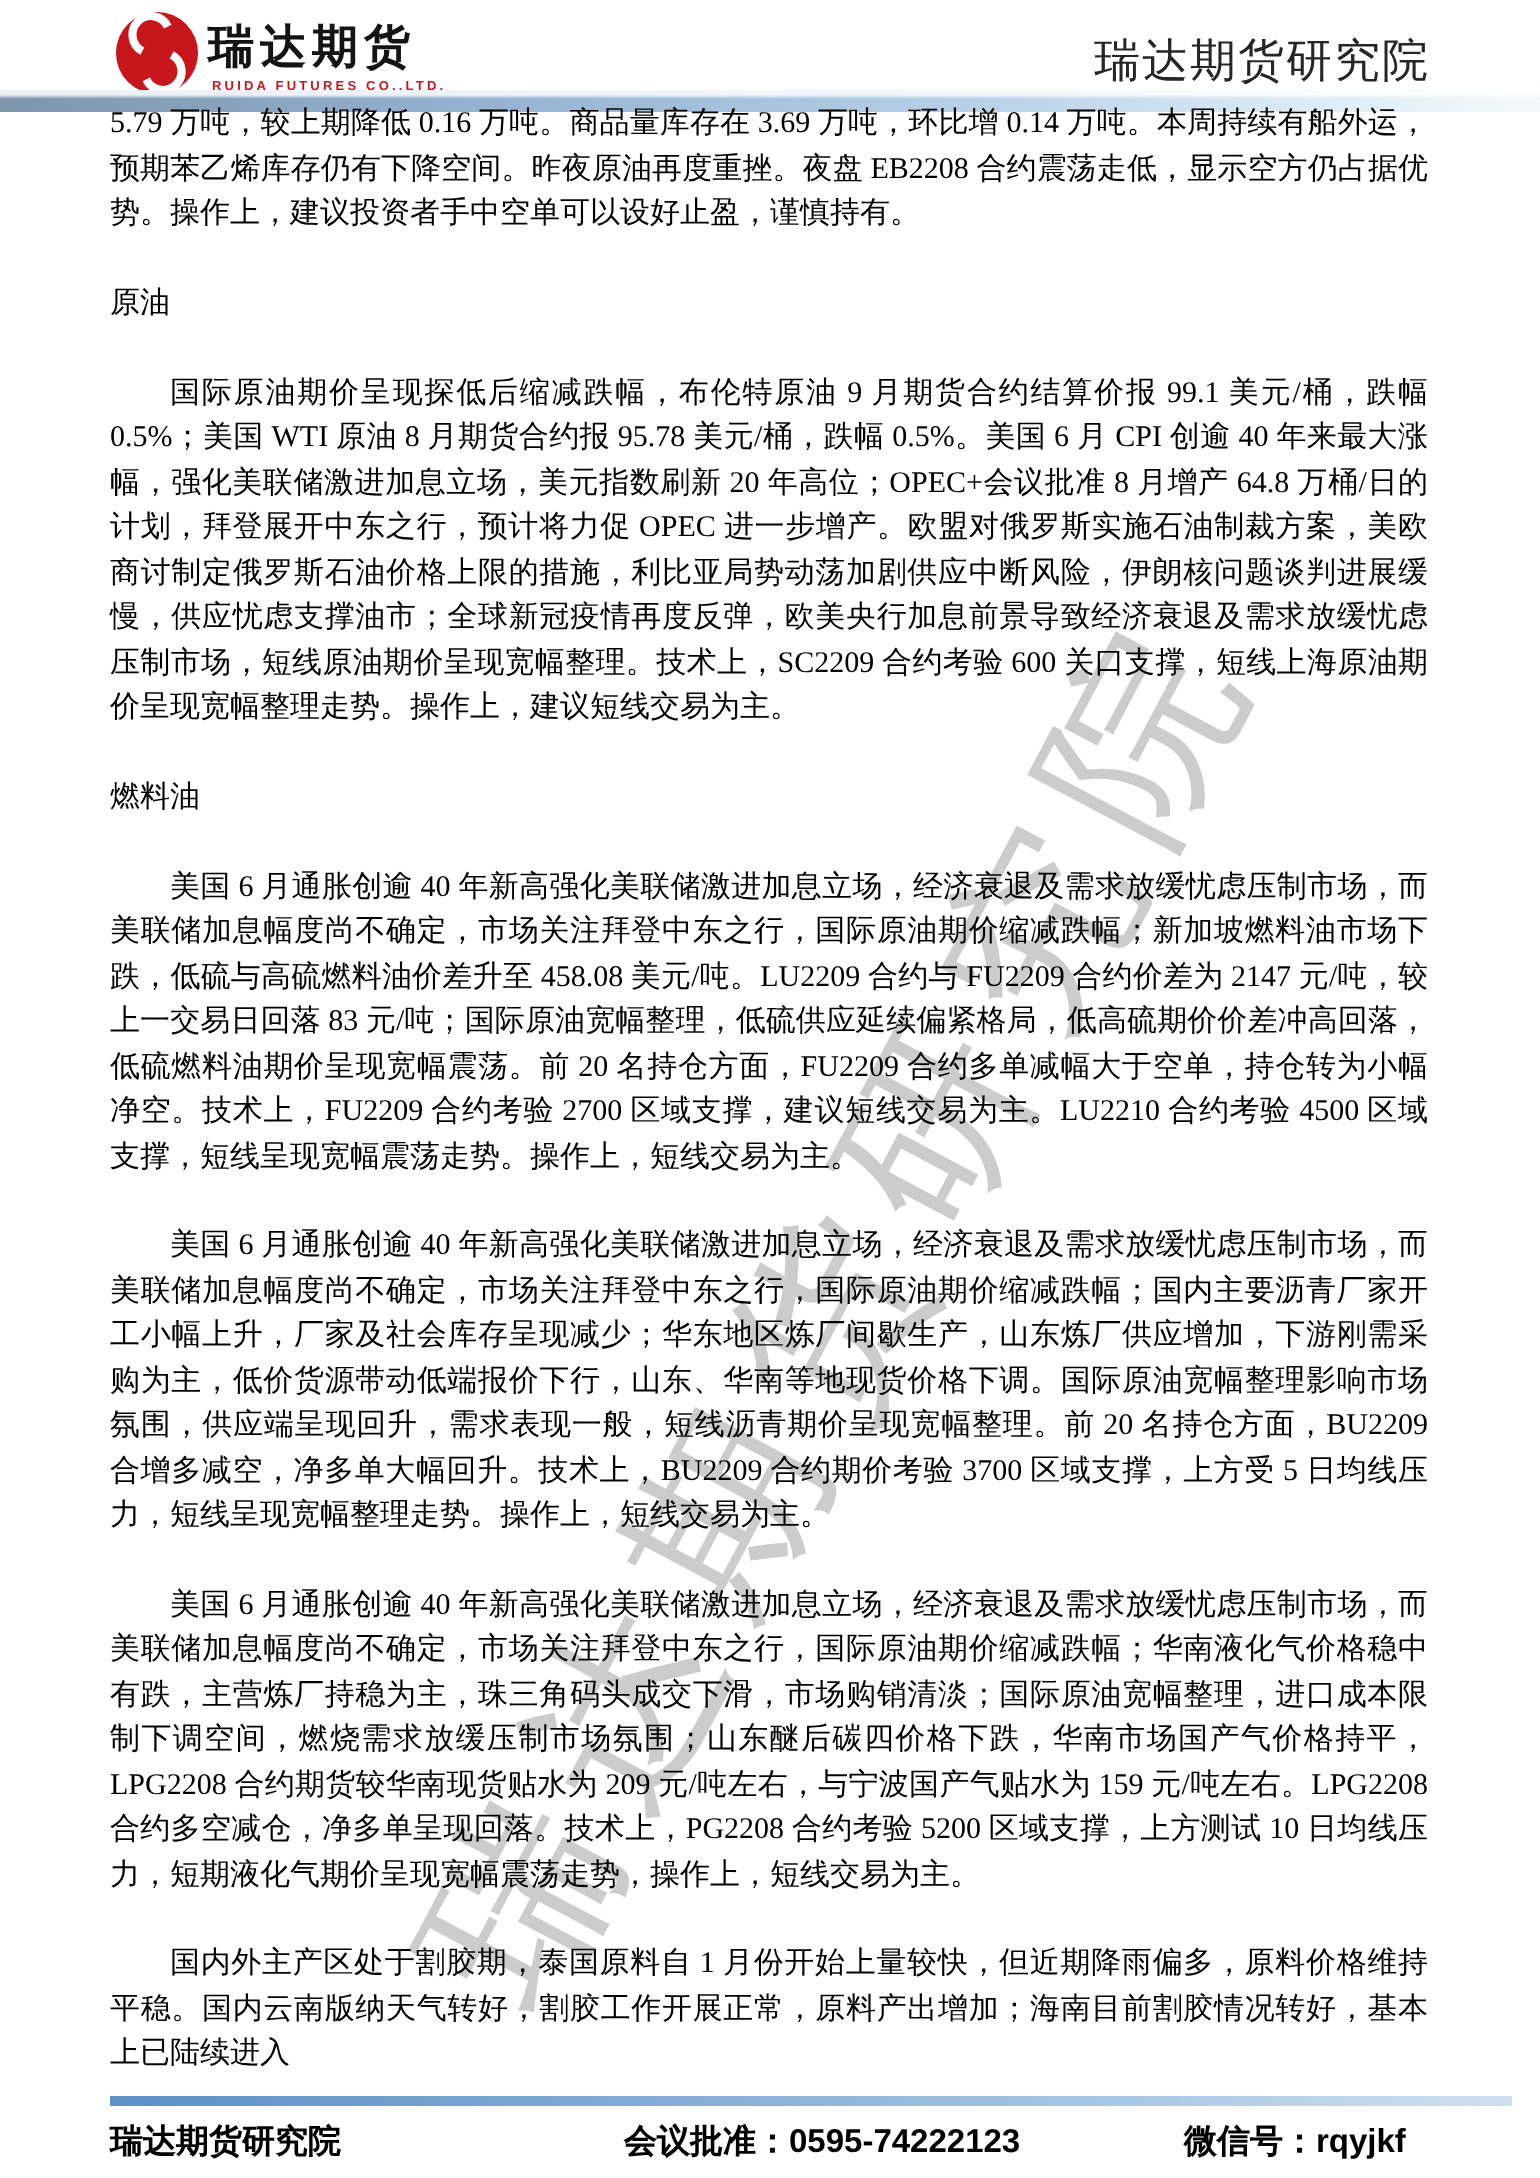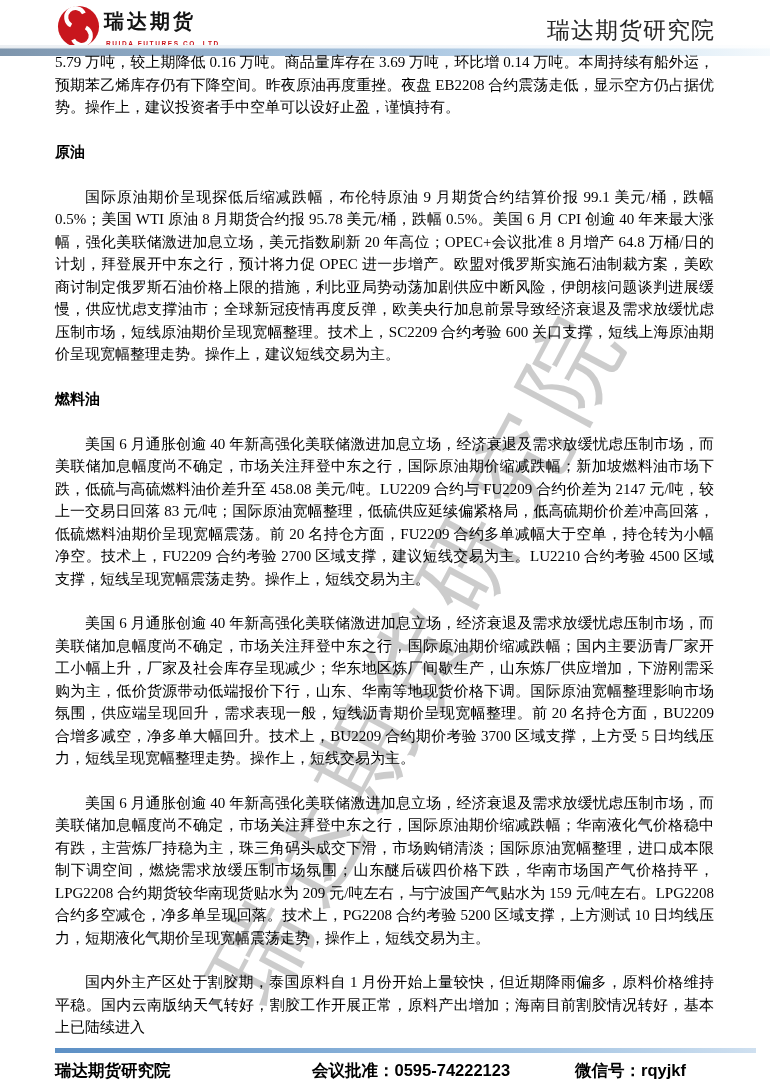--- a/index.html
+++ b/index.html
@@ -12,21 +12,21 @@
     color: #000;
   }
   
   .logo-mark {
     position: absolute; left: 57px; top: 5px;
     width: 43px; height: 43px;
   }
   .brand-cn {
     position: absolute; left: 104px; top: 8px;
     font-family: Liberation Serif, serif;
-    font-weight: bold; font-size: 20px; letter-spacing: 3px;
+    font-weight: bold; font-size: 23px; letter-spacing: 3px;
     color: #141414; white-space: nowrap;
   }
   .brand-en {
     position: absolute; left: 106px; top: 40px;
     font-family: "Liberation Sans", sans-serif;
     font-weight: bold; font-size: 6.5px; letter-spacing: 1.6px;
     color: #c8161d; white-space: nowrap;
   }
   .header-title {
     position: absolute; right: 55px; top: 15px;
@@ -55,39 +55,39 @@
   .content {
     position: absolute; left: 55px; top: 51px;
     width: 659px; z-index: 1;
     font-size: 15px; line-height: 22.5px;
     text-align: justify;
   }
   .content p { margin: 0; }
   .content p.indent { text-indent: 2em; margin-top: 22px; }
   .content h2 {
     font-size: 15px; line-height: 22.5px;
-    font-weight: bold;
+    font-weight: normal;
     margin: 22.5px 0 0 0;
   }
   
   .footer-bar {
     position: absolute; left: 55px; top: 1048px;
     width: 701px; height: 5px;
     background: linear-gradient(90deg, #5d90c5 0%, #7ea9d4 35%, #a5c5e3 70%, #cfe0f0 100%);
   }
   .footer-row {
     position: absolute; left: 0; top: 1060px;
     width: 770px; height: 24px;
     font-family: "Liberation Sans", sans-serif;
     font-weight: bold; font-size: 16.5px; color: #000;
     z-index: 1;
   }
   .footer-org    { position: absolute; left: 55px;  white-space: nowrap; }
   .footer-phone  { position: absolute; left: 312px; white-space: nowrap; }
-  .footer-wechat { position: absolute; left: 575px; white-space: nowrap; }
+  .footer-wechat { position: absolute; left: 592px; white-space: nowrap; }
 </style>
 </head>
 <body>
 
 <div>
 
   <header>
     <svg class="logo-mark" viewBox="0 0 44 44" xmlns="http://www.w3.org/2000/svg">
       <circle cx="22" cy="22" r="21" fill="#c8161d"></circle>
       <path d="M27.5 8.5 a9.5 9.5 0 1 0 -13 12.5" fill="none" stroke="#ffffff" stroke-width="4.2"></path>

